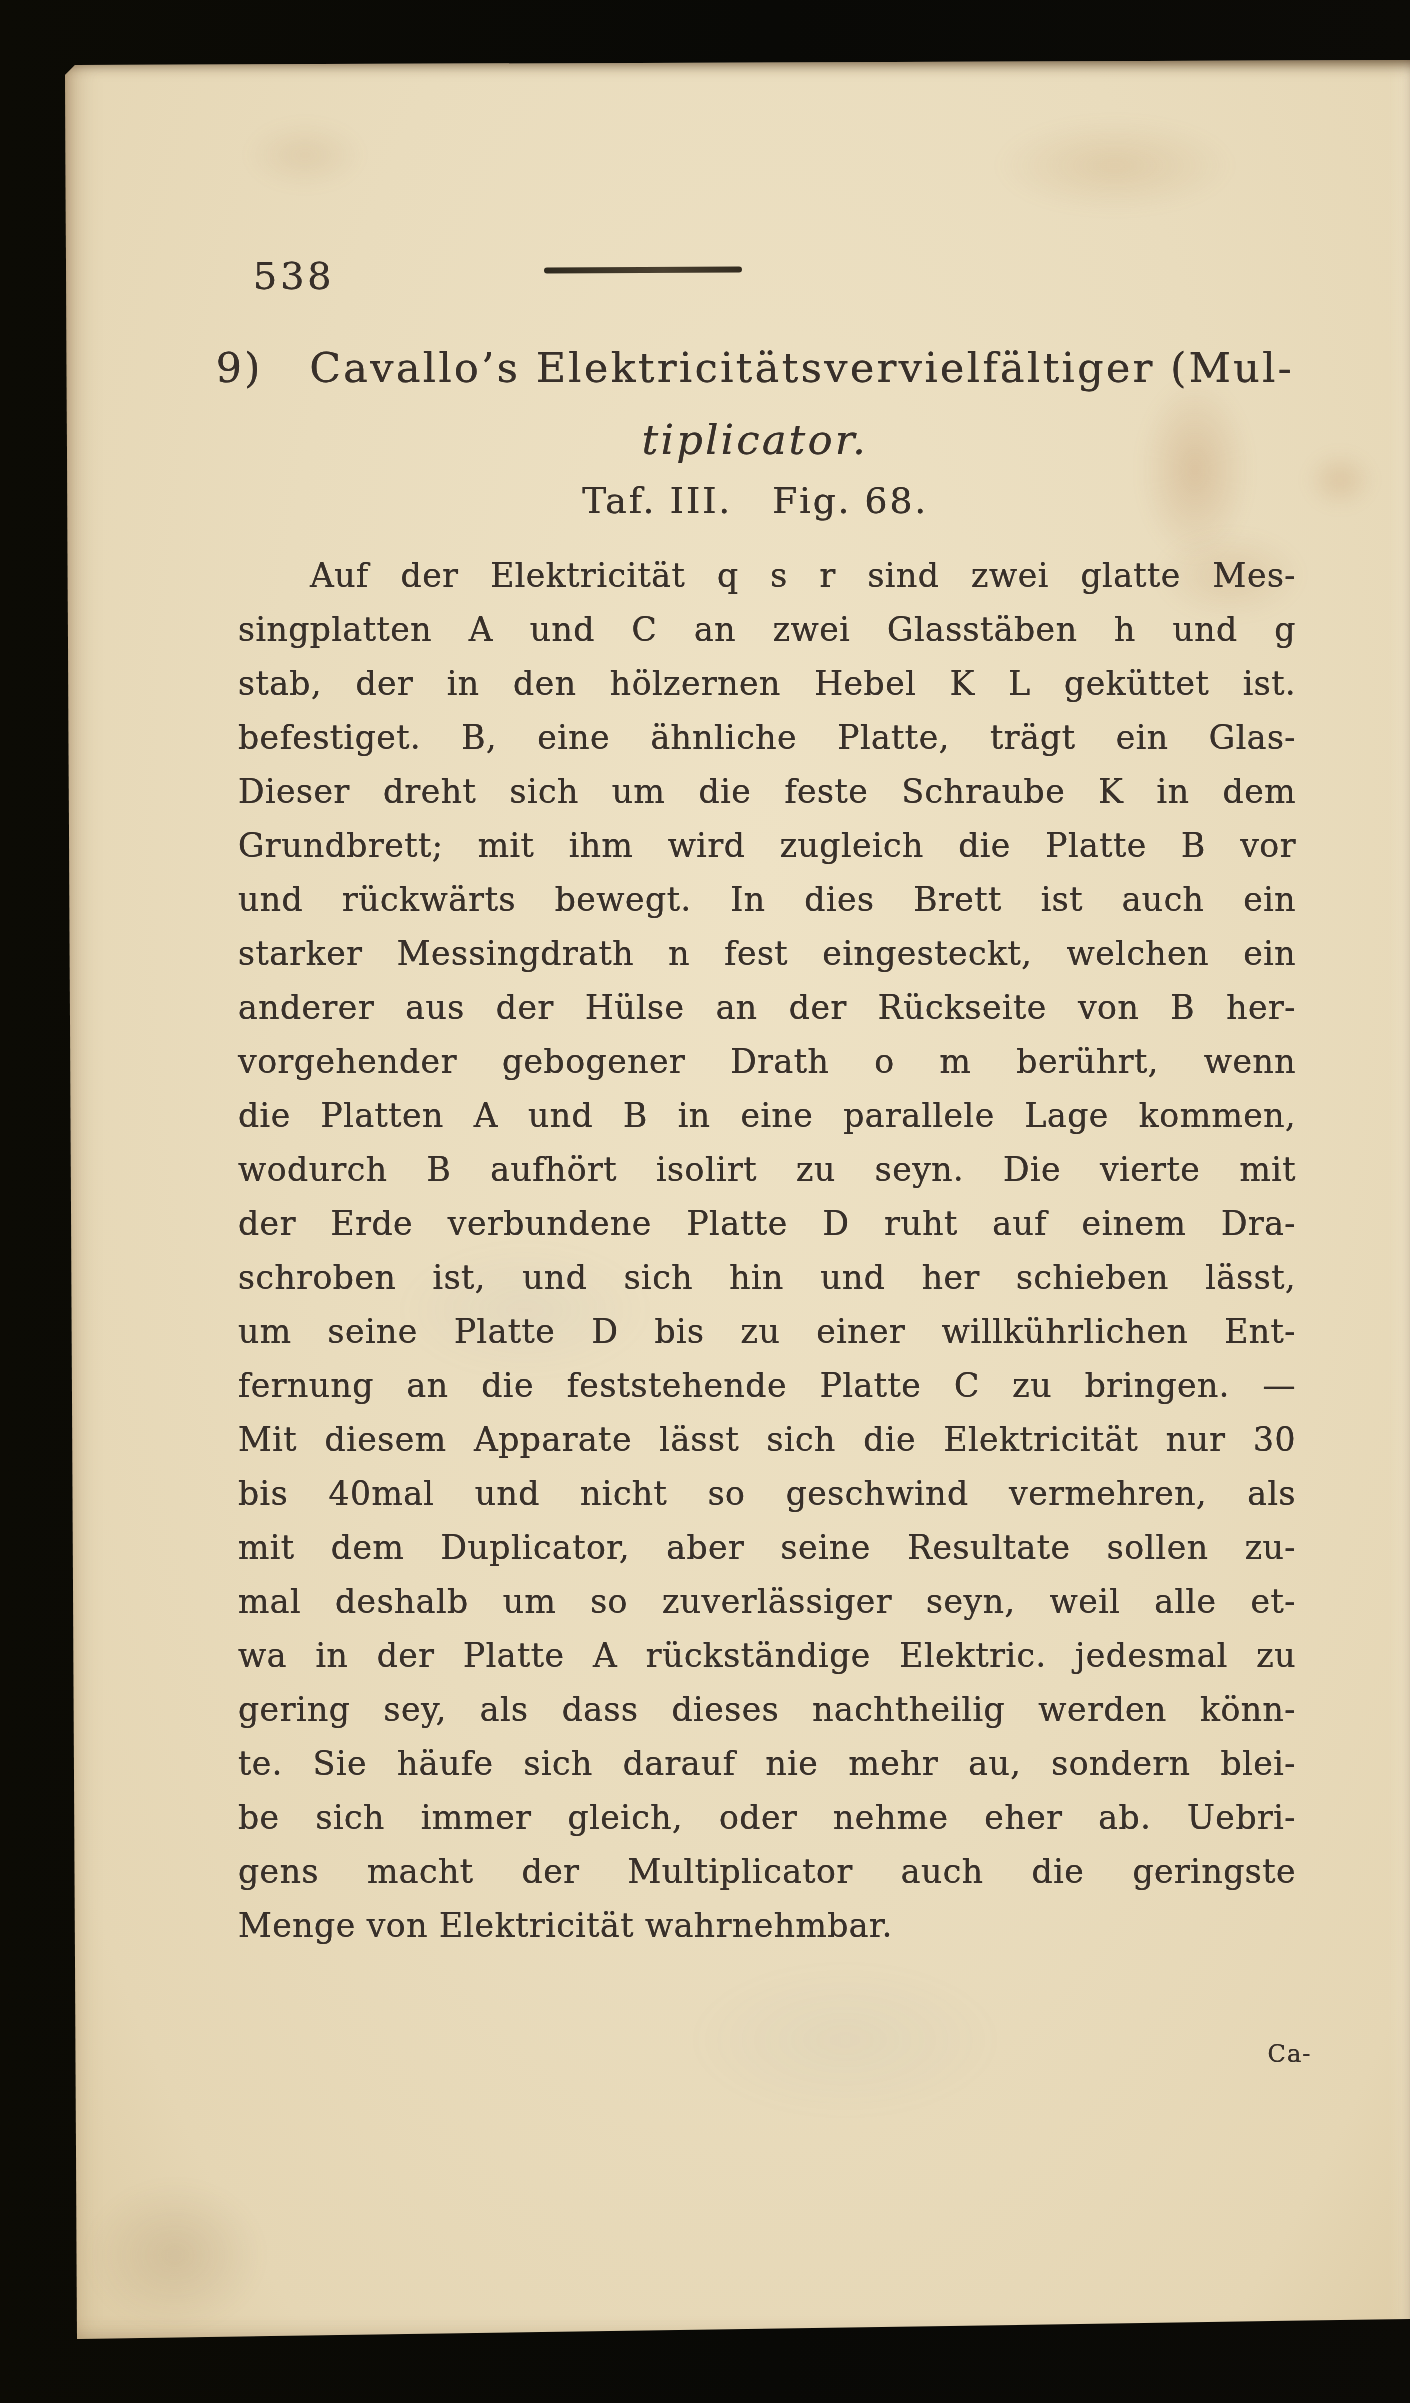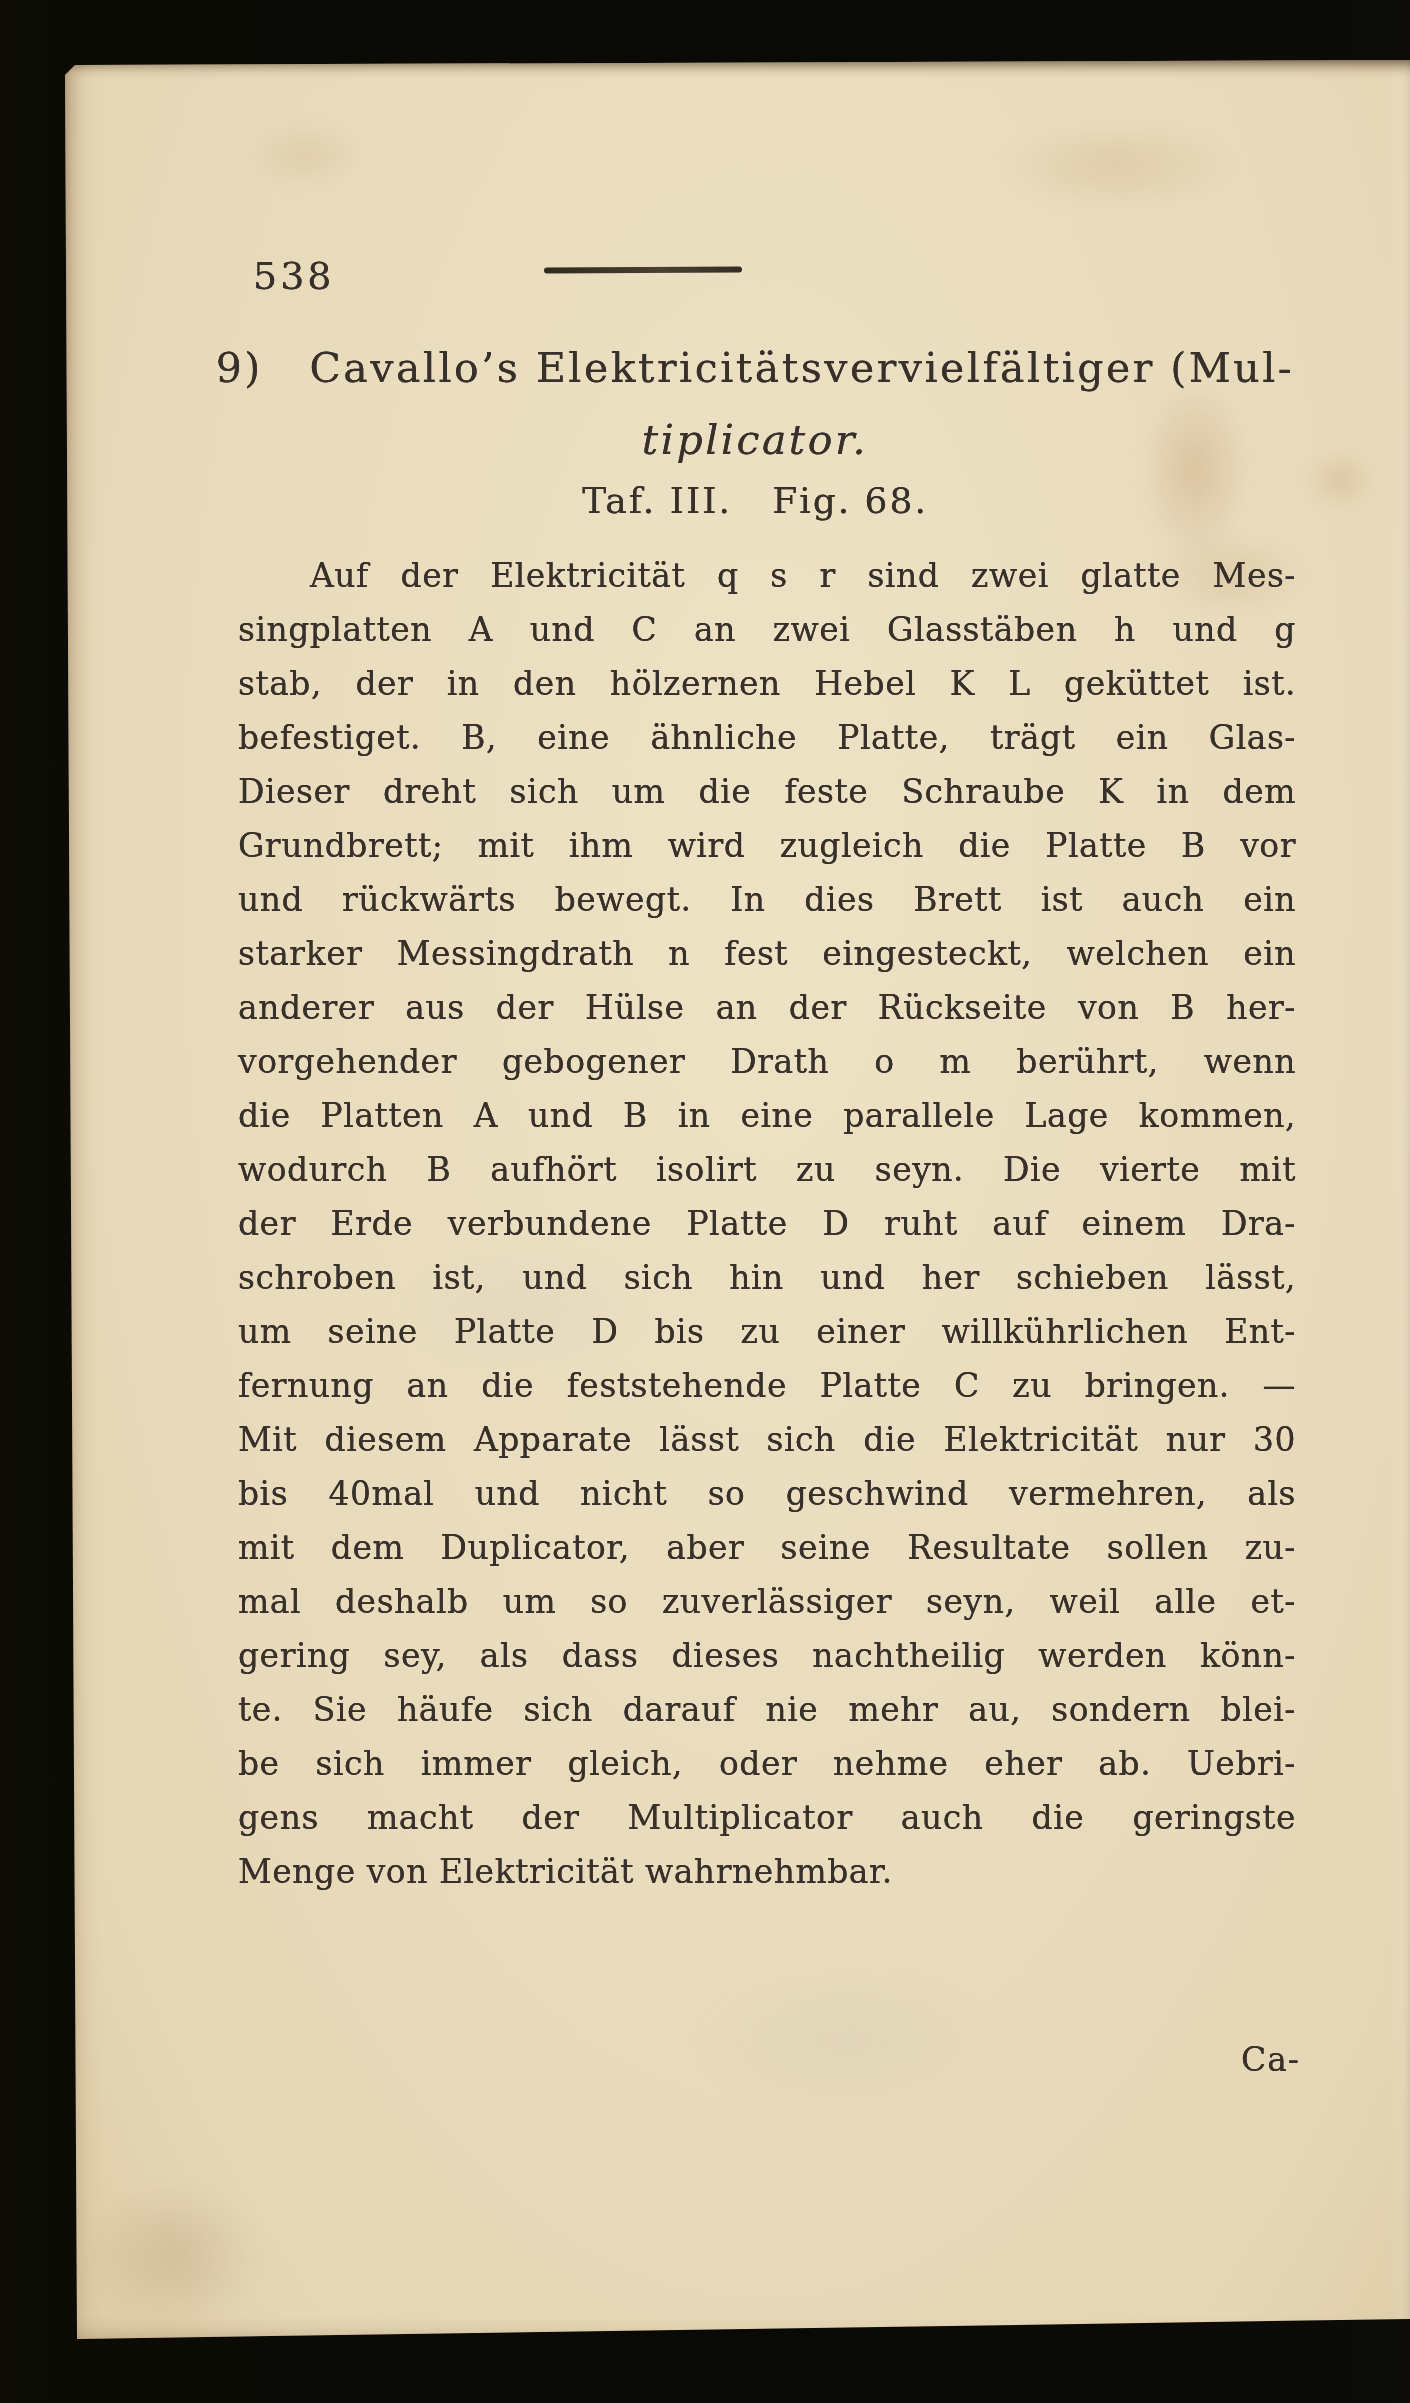--- a/index.html
+++ b/index.html
@@ -119,25 +119,25 @@
     text-align: justify;
     text-align-last: justify;
     white-space: normal;
     height: 54px;
     overflow: visible;
   }
   .body-line.indent { text-indent: 72px; }
   .body-line.no-justify { text-align: left; text-align-last: left; }
   .catchword {
     position: absolute;
-    left: 1130px;
+    left: 1172px;
     top: 1980px;
     width: 105px;
-    text-align: right;
-    font-size: 33px;
+    text-align: center;
+    font-size: 24px;
     letter-spacing: 1px;
     text-shadow: 0 0 0.6px currentColor;
   }
 </style>
 </head>
 <body>
 
 <div class="scan-bg"></div>
 
 <div class="paper">
@@ -171,20 +171,21 @@
     <div class="body-line">die Platten A und B in eine parallele Lage kommen,</div>
     <div class="body-line">wodurch B aufhört isolirt zu seyn. Die vierte mit</div>
     <div class="body-line">der Erde verbundene Platte D ruht auf einem Dra-</div>
     <div class="body-line">schroben ist, und sich hin und her schieben lässt,</div>
     <div class="body-line">um seine Platte D bis zu einer willkührlichen Ent-</div>
     <div class="body-line">fernung an die feststehende Platte C zu bringen. —</div>
     <div class="body-line">Mit diesem Apparate lässt sich die Elektricität nur 30</div>
     <div class="body-line">bis 40mal und nicht so geschwind vermehren, als</div>
     <div class="body-line">mit dem Duplicator, aber seine Resultate sollen zu-</div>
     <div class="body-line">mal deshalb um so zuverlässiger seyn, weil alle et-</div>
+    <div class="body-line">wa in der Platte A rückständige Elektric. jedesmal zu</div>
     <div class="body-line">gering sey, als dass dieses nachtheilig werden könn-</div>
     <div class="body-line">te. Sie häufe sich darauf nie mehr au, sondern blei-</div>
     <div class="body-line">be sich immer gleich, oder nehme eher ab. Uebri-</div>
     <div class="body-line">gens macht der Multiplicator auch die geringste</div>
     <div class="body-line no-justify">Menge von Elektricität wahrnehmbar.</div>
   </div>
 
   <div class="catchword">Ca-</div>
 </div>
 

